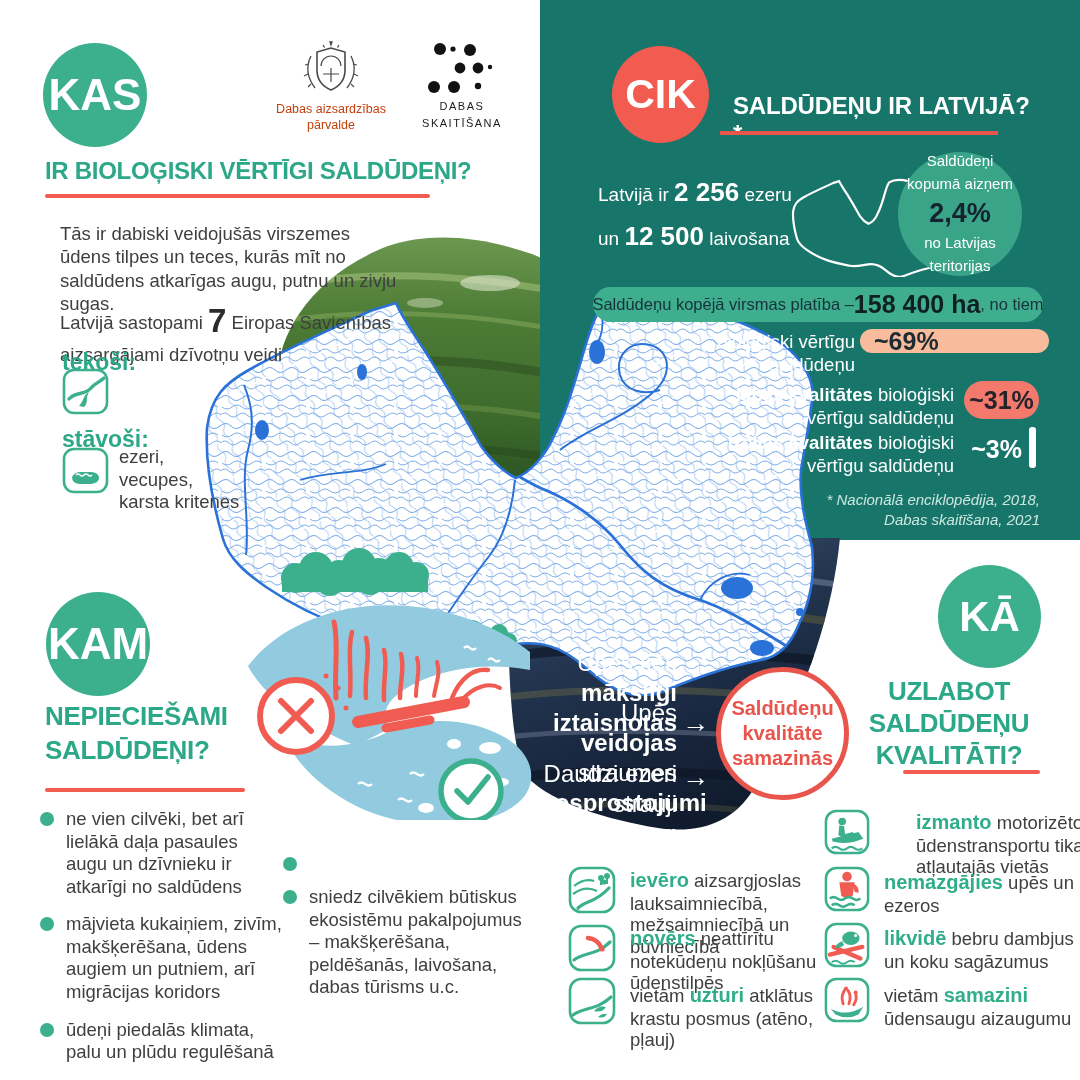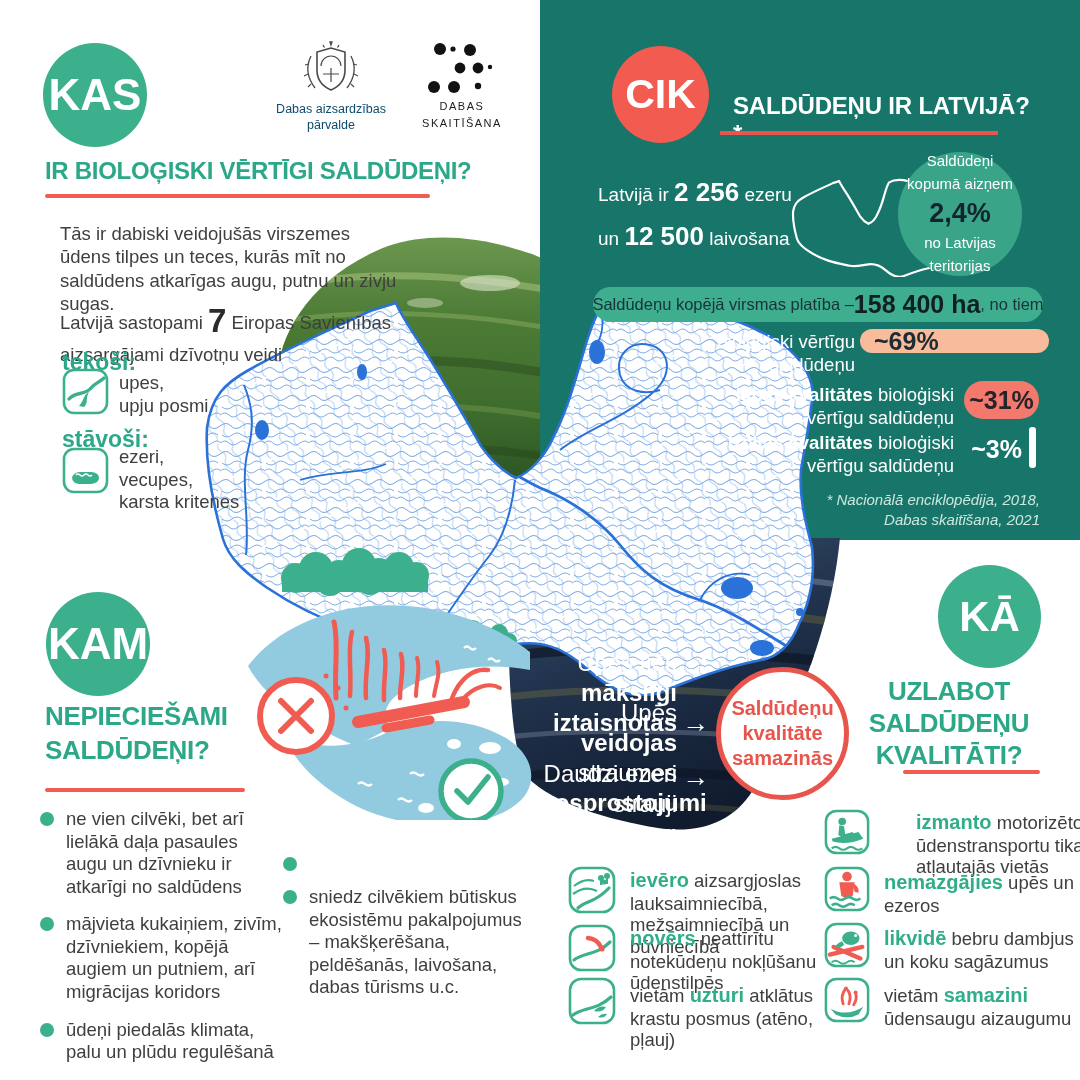--- a/index.html
+++ b/index.html
@@ -26,21 +26,21 @@
   .bullet{display:flex;margin-bottom:15px;}
   .bullet .dot{width:14px;height:14px;border-radius:50%;background:#3cb08d;flex:0 0 14px;margin:4px 12px 0 0;}
   .press{font-size:24px;line-height:1.25;color:#fff;text-align:right;}
   .press b{font-weight:bold;}
   .arrow{color:#fff;font-size:27px;font-weight:bold;}
   .qcircle{width:123px;height:123px;border-radius:50%;background:#fff;border:5px solid #e8554d;
            display:flex;align-items:center;justify-content:center;text-align:center;}
   .qcircle .in{color:#e8554d;font-weight:bold;font-size:20px;line-height:1.25;}
   .action{font-size:18.5px;line-height:1.18;color:#3f3f3e;}
   .key{color:#2fae89;font-weight:bold;font-size:20px;}
-  .logo-txt{font-size:12.5px;line-height:1.25;color:#0c4a6e;text-align:center;}
+  .logo-txt{font-size:12.5px;line-height:1.25;color:#c2410c;text-align:center;}
   .logo-txt2{font-size:11px;letter-spacing:1.5px;line-height:1.5;color:#1c1c1c;text-align:center;}
   .icon-box{width:48px;height:48px;}
   svg{display:block;}
 </style>
 </head>
 <body>
 
 <div class="canvas">
 
   <svg class="abs" style="left:240px;top:228px;" width="330" height="256" viewBox="0 0 330 256">
@@ -173,24 +173,20 @@
   <div class="abs body-txt" style="left:60px;top:300px;width:348px;line-height:1.3;">
     <span>Latvijā sastopami </span><span style="font-size:33px;font-weight:bold;color:#2b2b2b;vertical-align:-3px;">7</span><span> Eiropas Savienības aizsargājami dzīvotņu veidi</span>
   </div>
 
   <div class="abs" style="left:62px;top:349px;font-size:23px;font-weight:bold;color:#2ca888;">tekoši:</div>
   <svg class="abs" style="left:62px;top:368px;" width="47" height="47" viewBox="0 0 47 47">
     <rect x="2" y="2" width="43" height="43" rx="10" fill="none" stroke="#3cb08d" stroke-width="2.6"></rect>
     <path d="M7,31 C14,23 22,28 29,20 C33,15 38,14 42,10" stroke="#3cb08d" stroke-width="3.4" fill="none" stroke-linecap="round"></path>
     <path d="M17,38 C23,31 21,27 27,24 C23,31 27,34 22,39 Z" fill="#3cb08d"></path>
   </svg>
-  <div class="abs body-txt" style="left:119px;top:372px;width:160px;">
-    <div>upes,</div>
-    <div>upju posmi</div>
-  </div>
 
   <div class="abs" style="left:62px;top:426px;font-size:23px;font-weight:bold;color:#2ca888;">stāvoši:</div>
   <svg class="abs" style="left:62px;top:447px;" width="47" height="47" viewBox="0 0 47 47">
     <rect x="2" y="2" width="43" height="43" rx="10" fill="none" stroke="#3cb08d" stroke-width="2.6"></rect>
     <path d="M10,30 q3,-5 8,-5 l12,0 q7,1 7,6 q0,5 -8,6 l-12,0 q-7,-1 -7,-7 Z" fill="#3cb08d"></path>
     <path d="M14,28 q2,-2 4,0 t4,0 t4,0 t4,0" stroke="#ffffff" stroke-width="1.6" fill="none"></path>
   </svg>
   <div class="abs body-txt" style="left:119px;top:446px;width:180px;">
     <div>ezeri,</div>
     <div>vecupes,</div>
@@ -333,21 +329,21 @@
     </g>
   </svg>
 
   <div class="abs" style="left:40px;top:808px;width:242px;">
     <div class="bullet">
         <div class="dot"></div>
       <div class="body-txt">ne vien cilvēki, bet arī lielākā daļa pasaules augu un dzīvnieku ir atkarīgi no saldūdens</div>
       </div>
     <div class="bullet">
         <div class="dot"></div>
-      <div class="body-txt">mājvieta kukaiņiem, zivīm, dzīvniekiem, kopējā augiem un putniem, arī migrācijas koridors</div>
+      <div class="body-txt">mājvieta kukaiņiem, zivīm, makšķerēšana, ūdens augiem un putniem, arī migrācijas koridors</div>
       </div>
     <div class="bullet">
         <div class="dot"></div>
       <div class="body-txt">ūdeņi piedalās klimata, palu un plūdu regulēšanā</div>
       </div>
   </div>
   <div class="abs" style="left:283px;top:853px;width:250px;">
     <div class="bullet">
         <div class="dot"></div>
       </div>

